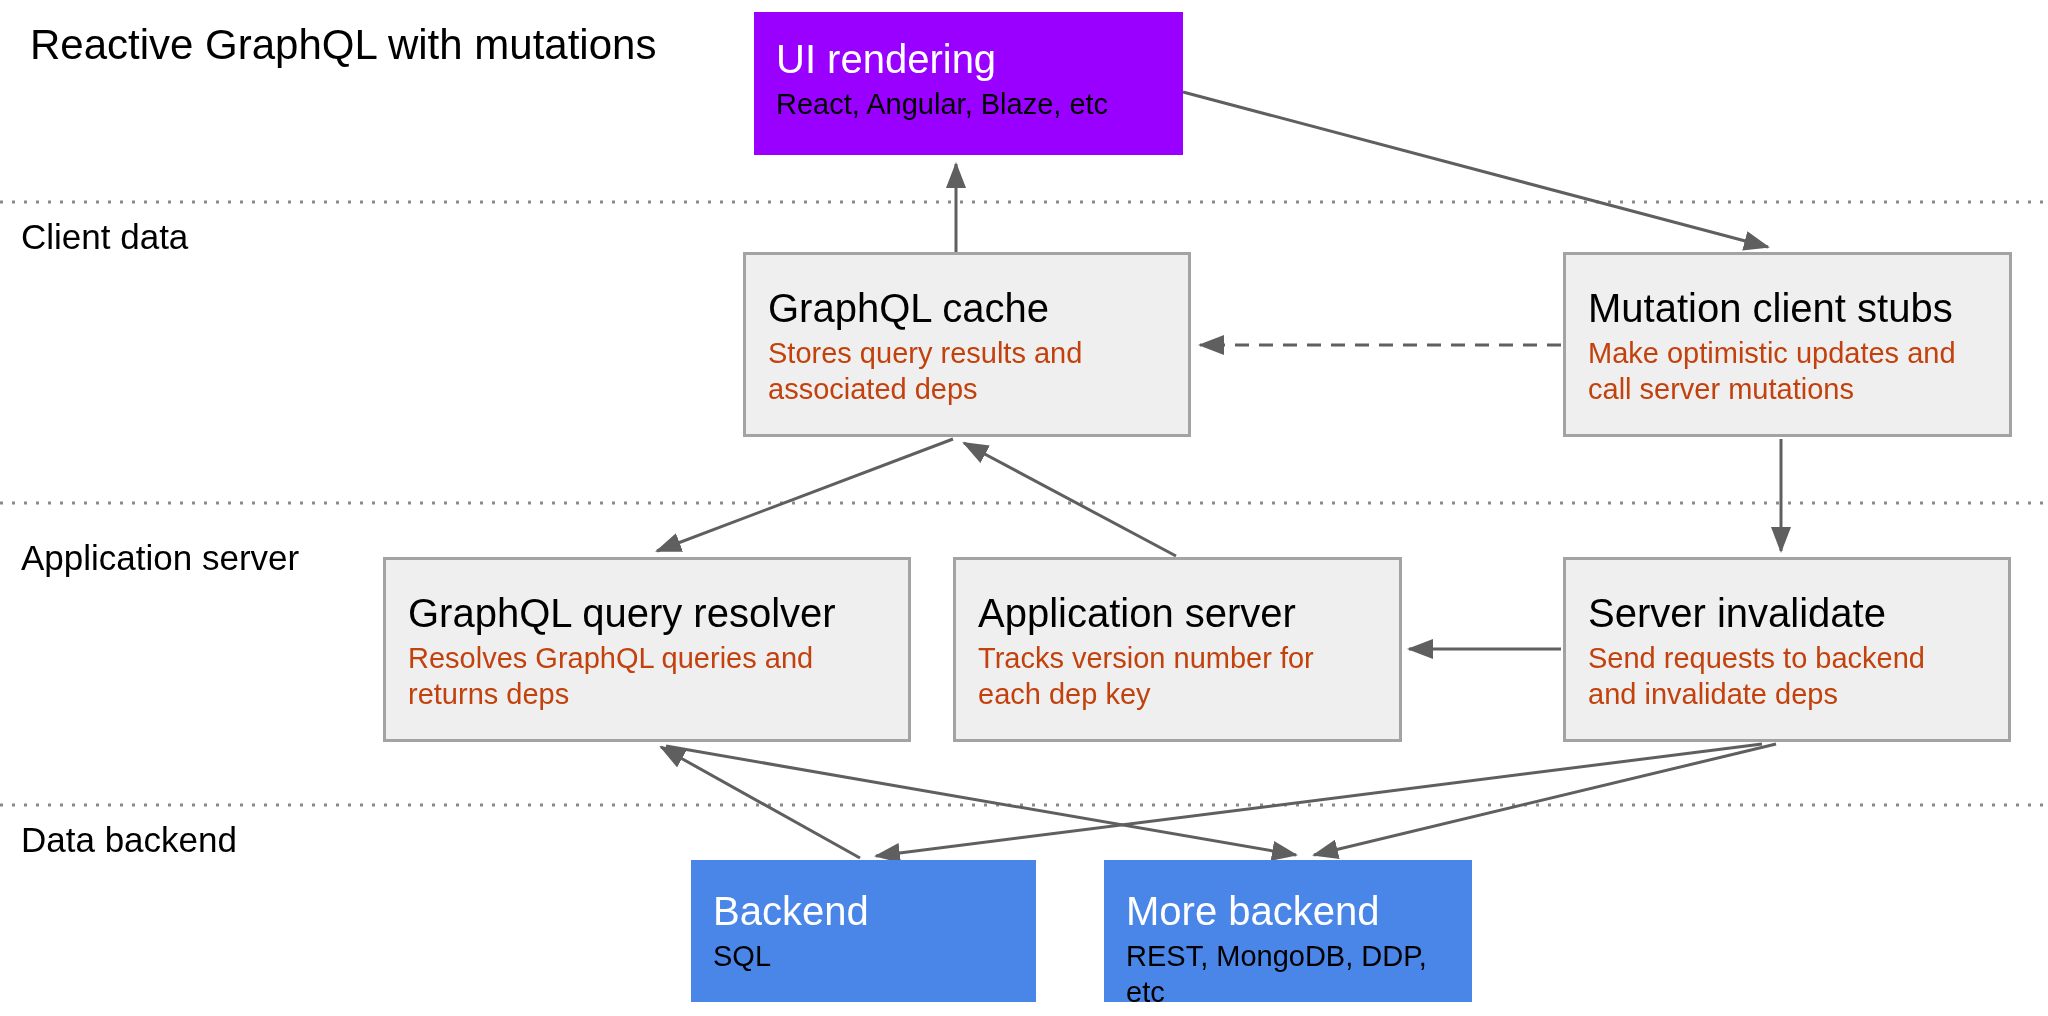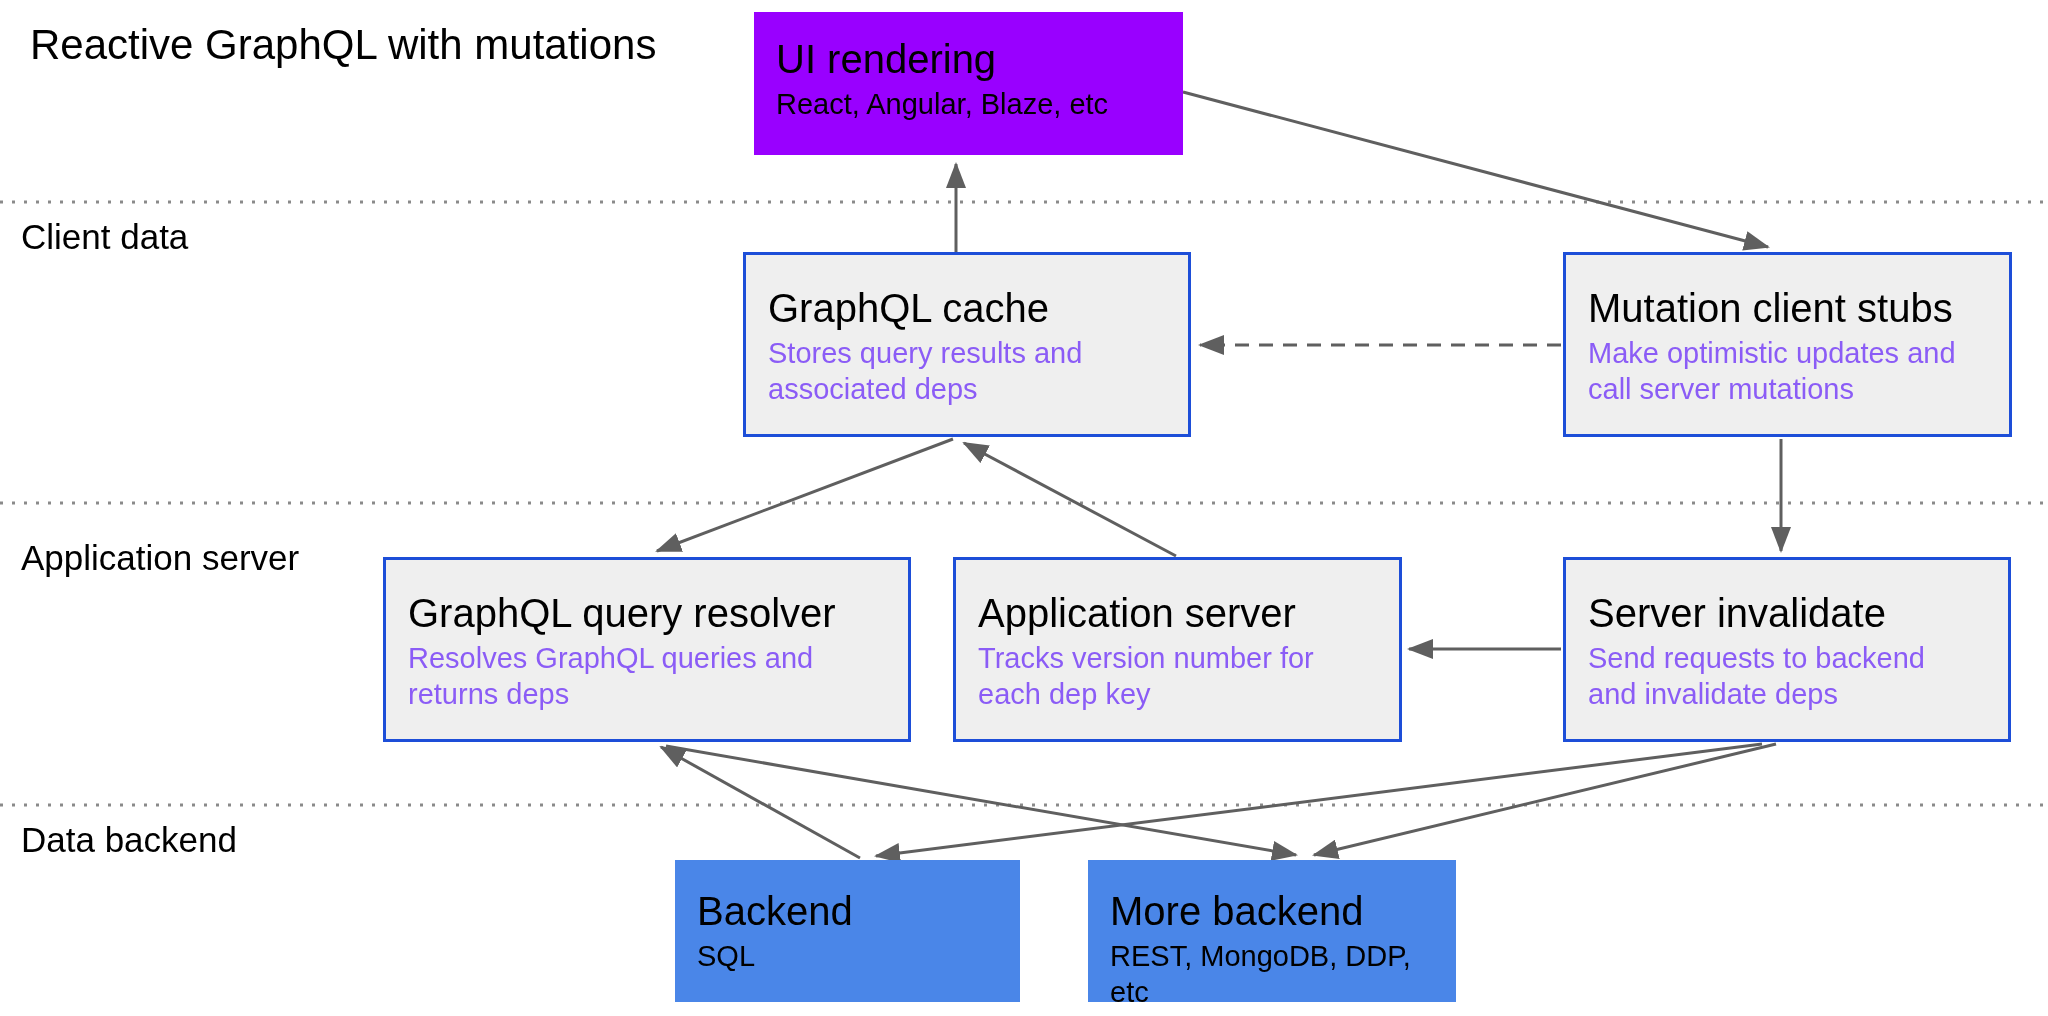--- a/index.html
+++ b/index.html
@@ -9,25 +9,25 @@
   .section-label{position:absolute;left:21px;font-size:35px;color:#000;line-height:1.2;}
   #lbl-client{top:216px;}
   #lbl-appserver{top:517px;margin-top:20px;}
   #lbl-databackend{top:819px;}
   .wires{position:absolute;left:0;top:0;width:2048px;height:1016px;pointer-events:none;}
   .wire{stroke:#5f5f5f;stroke-width:3;fill:none;}
   .wire.dashed{stroke-dasharray:14 10;}
   .divider{stroke:#8a8a8a;stroke-width:3;stroke-dasharray:3 9;}
   .node{position:absolute;box-sizing:border-box;}
   .node .node-title{font-size:40px;line-height:1.28;color:#000;}
-  .node .node-sub{font-size:29px;line-height:1.24;color:#8b5cf6;margin-top:2px;}
-  .node.gray{background:#efefef;border:3px solid #1d4ed8;padding:28px 45px 0 22px;}
+  .node .node-sub{font-size:29px;line-height:1.24;color:#c2410c;margin-top:2px;}
+  .node.gray{background:#efefef;border:3px solid #a3a3a3;padding:28px 45px 0 22px;}
   .node.purple{background:#9900ff;padding:22px 10px 0 22px;}
-  .node.blue{background:#4a86e8;padding:26px 10px 16px 22px;}
-  .node.purple .node-title,.node.blue .node-title{color:#000000;}
+  .node.blue{background:#4a86e8;padding:26px 10px 16px 22px;margin-left:16px;}
+  .node.purple .node-title,.node.blue .node-title{color:#ffffff;}
   .node.purple .node-sub,.node.blue .node-sub{color:#000000;}
   #n-ui{left:754px;top:12px;width:429px;height:143px;}
   #n-cache{left:743px;top:252px;width:448px;height:185px;}
   #n-stubs{left:1563px;top:252px;width:449px;height:185px;}
   #n-resolver{left:383px;top:557px;width:528px;height:185px;}
   #n-invalidation{left:953px;top:557px;width:449px;height:185px;}
   #n-mutations{left:1563px;top:557px;width:448px;height:185px;}
   #n-backend{left:675px;top:860px;width:345px;height:142px;}
   #n-morebackend{left:1088px;top:860px;width:368px;height:142px;}
 </style>

